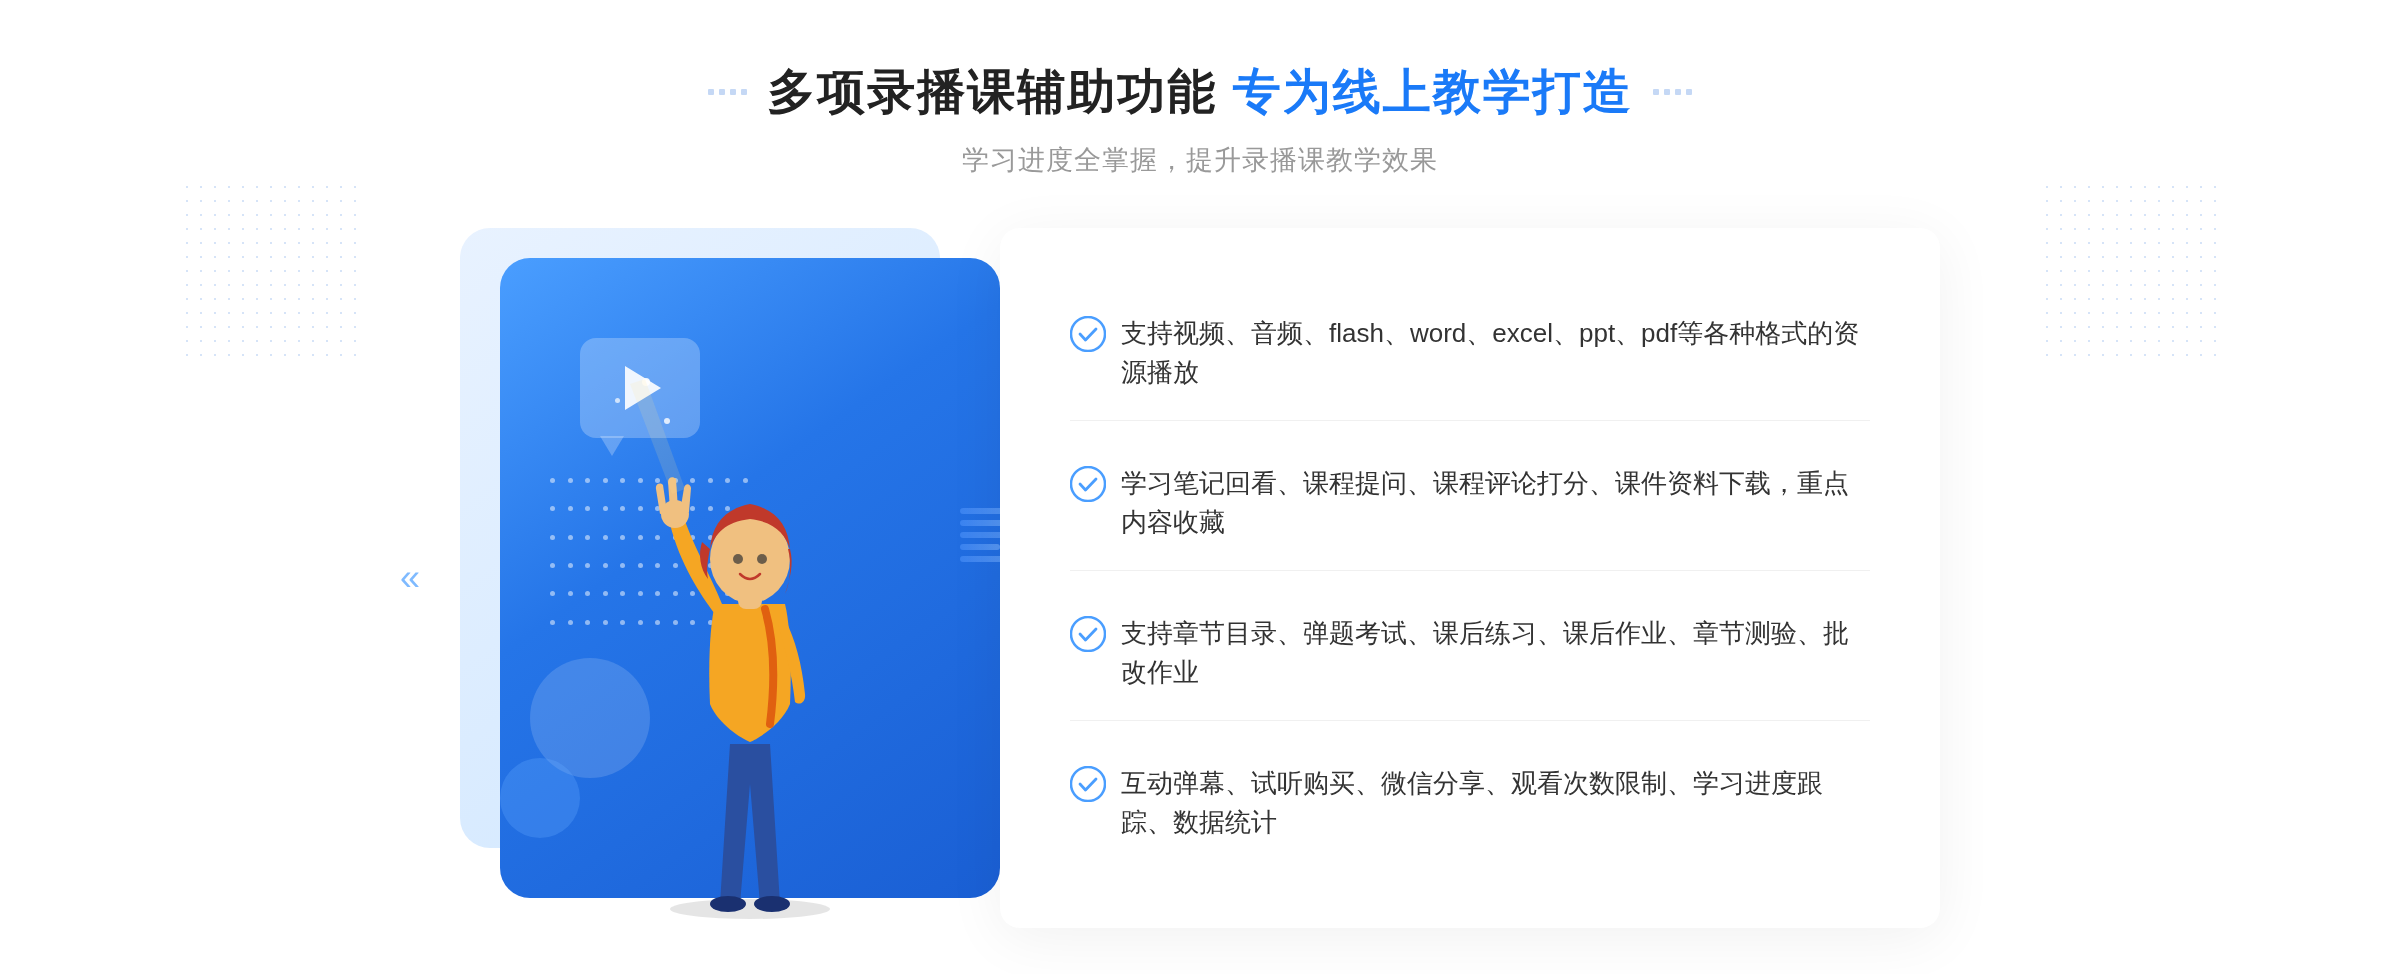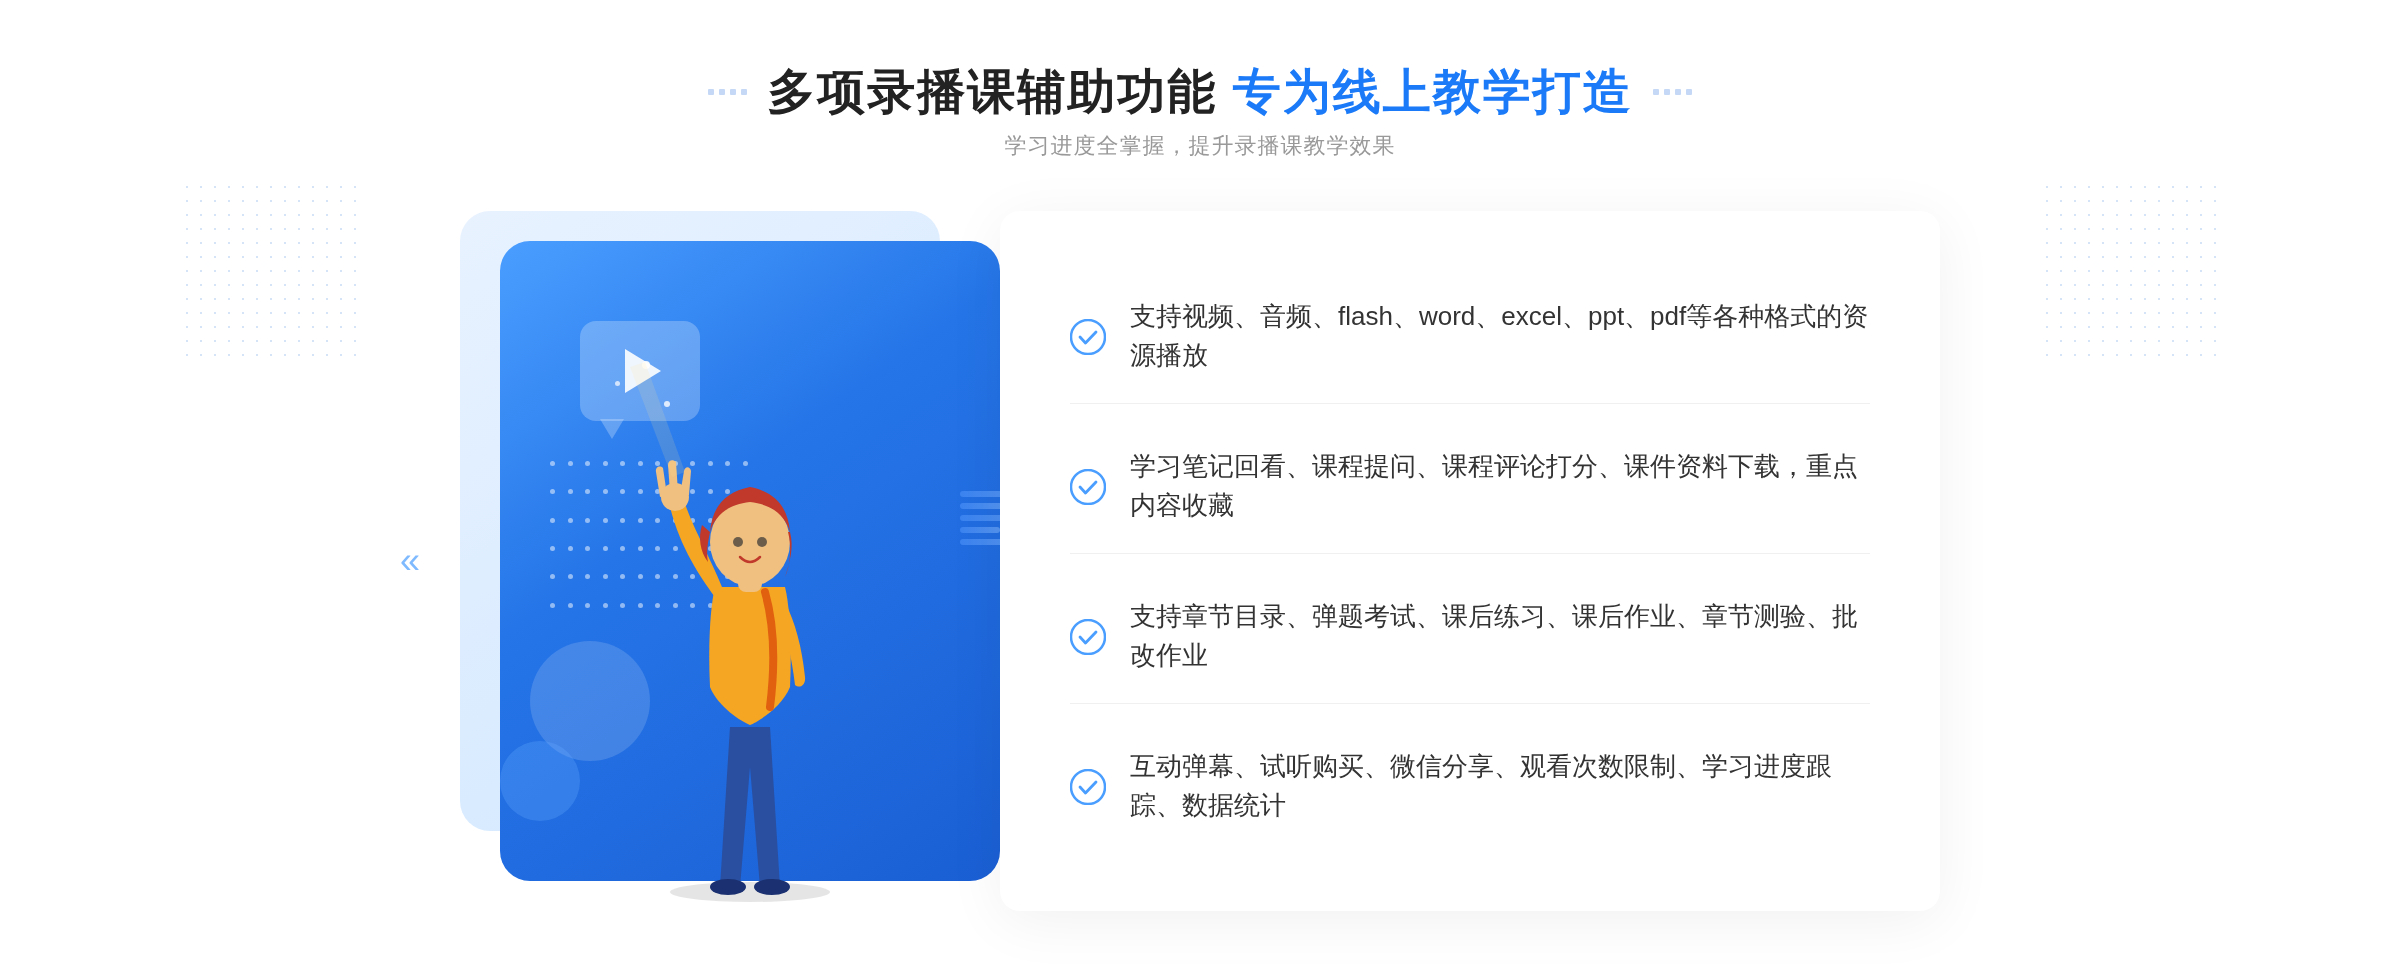--- a/index.html
+++ b/index.html
@@ -55,21 +55,21 @@
       text-align: center;
       margin-bottom: 50px;
       position: relative;
     }
 
     .title-row {
       display: flex;
       align-items: center;
       justify-content: space-between;
       gap: 20px;
-      margin-bottom: 7px;
+      margin-bottom: 18px;
     }
 
     .title-decorator {
       display: flex;
       gap: 5px;
       align-items: center;
     }
 
     .title-decorator span {
       width: 6px;
@@ -89,21 +89,21 @@
       font-weight: 600;
       color: #222222;
       letter-spacing: 2px;
     }
 
     .main-title .highlight {
       color: #1a7af8;
     }
 
     .subtitle {
-      font-size: 22px;
+      font-size: 27px;
       color: #999999;
       letter-spacing: 1px;
       font-weight: 400;
     }
 
     
     .main-content {
       display: flex;
       align-items: stretch;
       width: 1480px;
@@ -214,22 +214,22 @@
       box-shadow: 0 10px 60px rgba(0,0,0,0.06);
       margin-left: -40px;
       z-index: 5;
       display: flex;
       flex-direction: column;
       justify-content: space-around;
     }
 
     .feature-item {
       display: flex;
-      align-items: center;
-      gap: 24px;
+      align-items: flex-start;
+      gap: 15px;
       padding: 28px 0;
       border-bottom: 1px solid #f0f0f0;
     }
 
     .feature-item:last-child {
       border-bottom: none;
       font-family: Liberation Serif, serif;
     }
 
     .check-icon {

